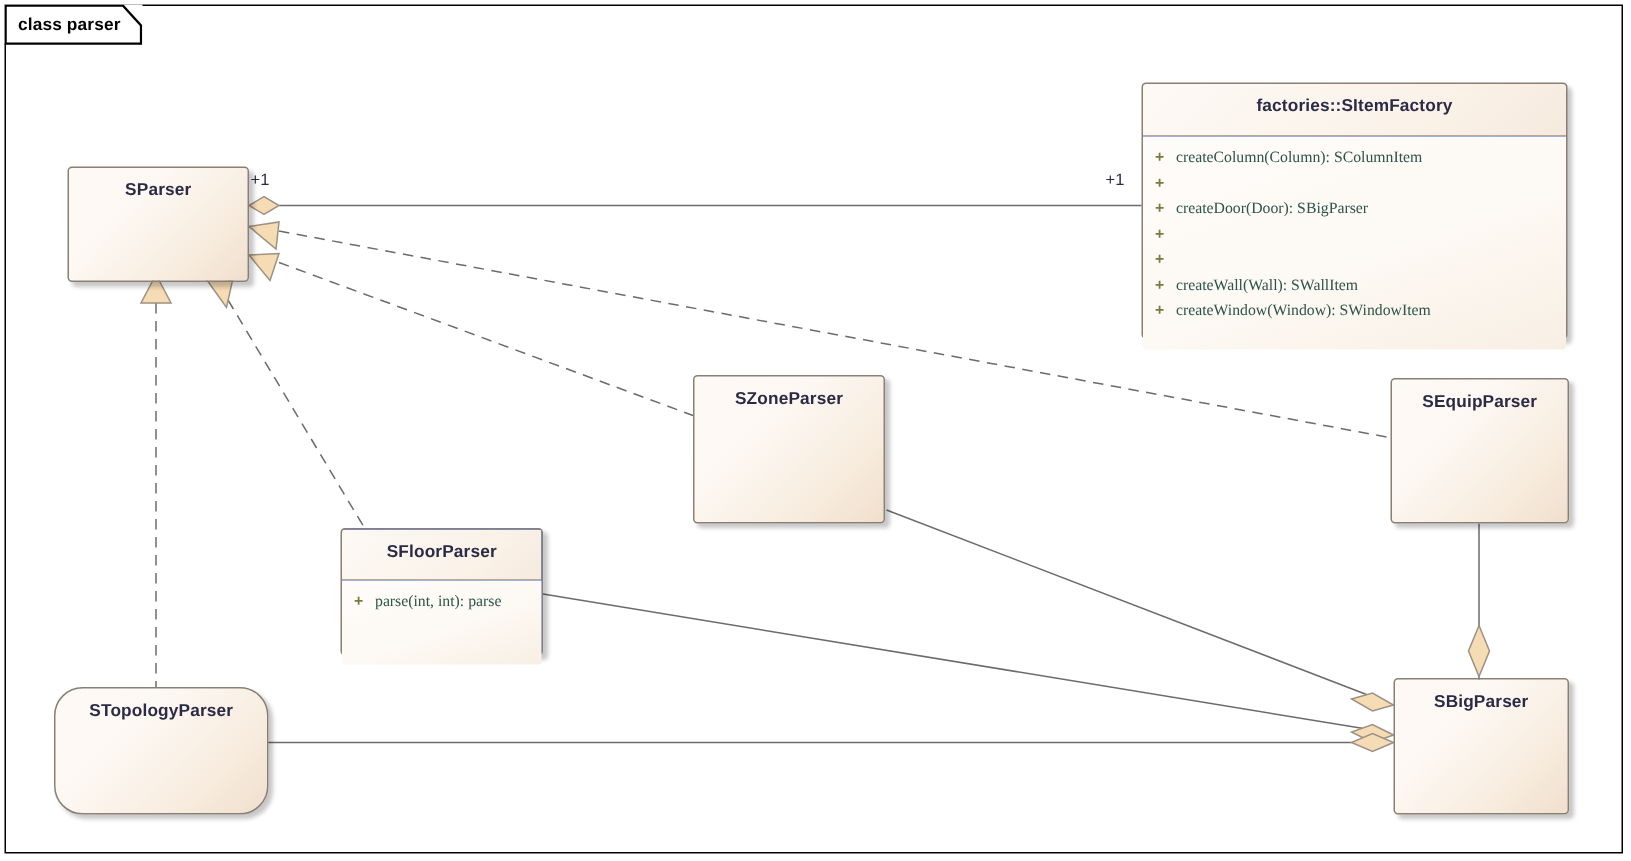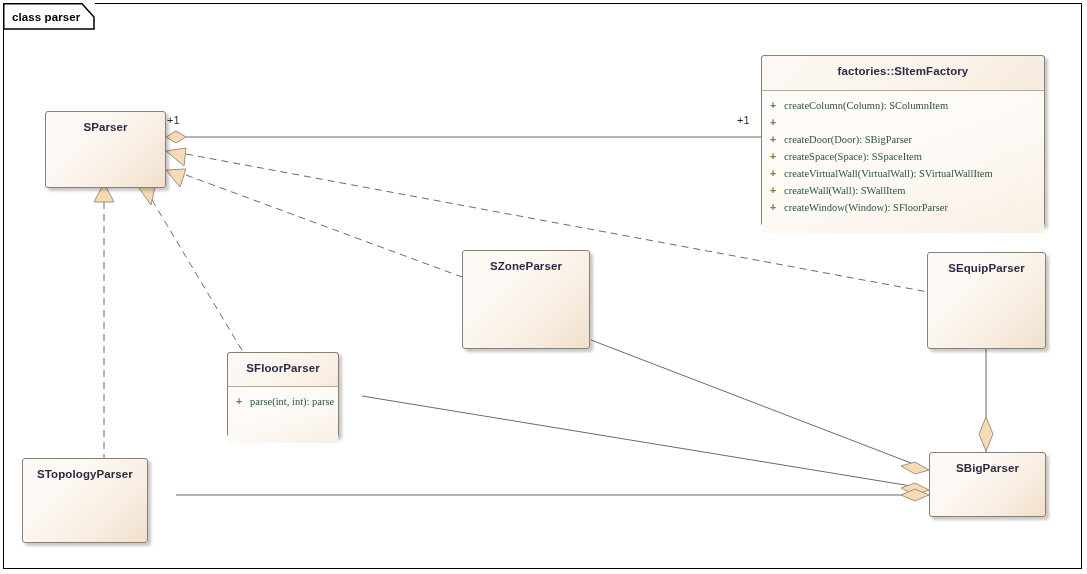--- a/index.html
+++ b/index.html
@@ -205,62 +205,60 @@
       </div>
       <div class="member">
         <span class="vis">+</span>
       </div>
       <div class="member">
         <span class="vis">+</span>
         <span class="sig">createDoor(Door): SBigParser</span>
       </div>
       <div class="member">
         <span class="vis">+</span>
-        <span class="sig">createSpace(Space): SSpaceItem</span>
-      </div>
-      <div class="member">
-        <span class="vis">+</span>
-        <span class="sig">createVirtualWall(VirtualWall): SVirtualWallItem</span>
+      </div>
+      <div class="member">
+        <span class="vis">+</span>
       </div>
       <div class="member">
         <span class="vis">+</span>
         <span class="sig">createWall(Wall): SWallItem</span>
       </div>
       <div class="member">
         <span class="vis">+</span>
-        <span class="sig">createWindow(Window): SFloorParser</span>
+        <span class="sig">createWindow(Window): SWindowItem</span>
       </div>
     </div>
   </div>
 
   <div class="cls" style="left:927px; top:252px; width:119px; height:97px;">
     <div class="cls-title">SEquipParser</div>
   </div>
 
   <div class="cls" style="left:462px; top:250px; width:128px; height:99px;">
     <div class="cls-title">SZoneParser</div>
   </div>
 
-  <div class="cls compart" style="left:227px; top:352px; width:112px; height:85px;">
+  <div class="cls compart" style="left:227px; top:352px; width:135px; height:85px;">
     <div class="cls-head" style="height:33px;">
       <div class="cls-title">SFloorParser</div>
     </div>
     <div class="cls-body" style="padding:6px 0 0 0; height:50px;">
       <div class="member">
         <span class="vis">+</span>
         <span class="sig">parse(int, int): parse</span>
       </div>
     </div>
   </div>
 
-  <div class="cls" style="left:22px; top:458px; width:126px; height:85px;">
+  <div class="cls" style="left:36px; top:458px; width:143px; height:85px;border-radius:19px;">
     <div class="cls-title">STopologyParser</div>
   </div>
 
-  <div class="cls" style="left:929px; top:452px; width:117px; height:65px;">
+  <div class="cls" style="left:929px; top:452px; width:117px; height:91px;">
     <div class="cls-title">SBigParser</div>
   </div>
 
   <div class="frame-border"></div>
   <div class="frame-tab">
     <svg width="92" height="27" viewBox="0 0 92 27">
       <path d="M0.75,0.75 L79,0.75 L91,14 L91,26 L0.75,26 Z" fill="#ffffff" stroke="#000000" stroke-width="1.5"></path>
     </svg>
     <div class="frame-tab-label">class parser</div>
   </div>

